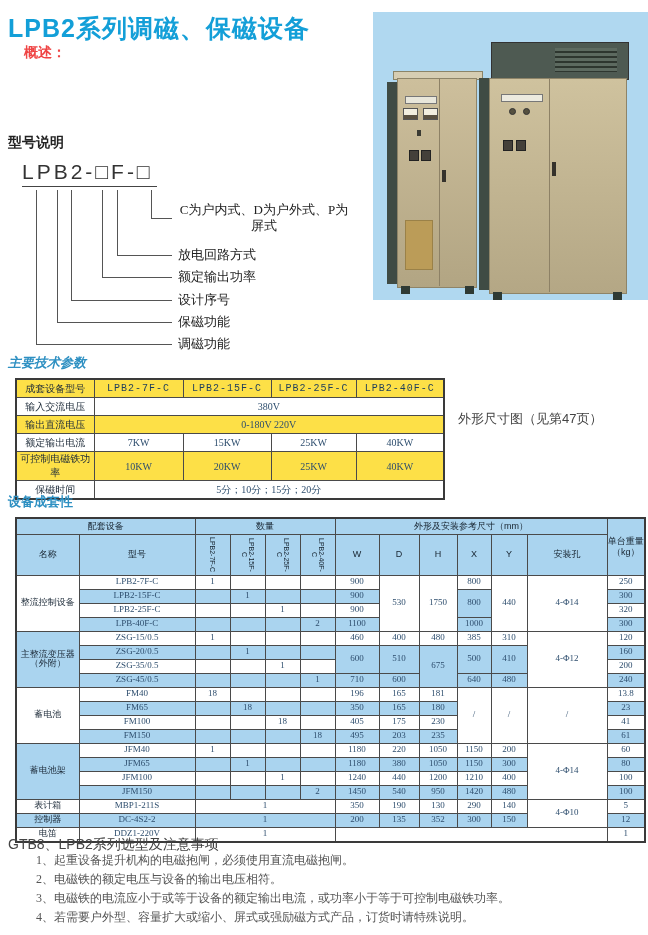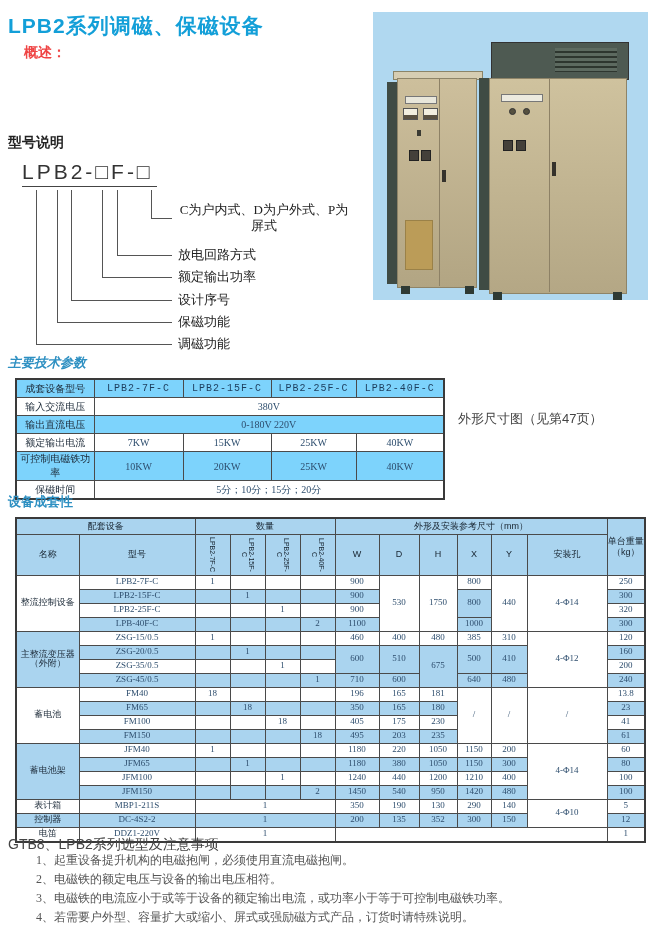--- a/index.html
+++ b/index.html
@@ -1,20 +1,20 @@
 <!DOCTYPE html>
 <html><head>
 <meta charset="utf-8">
 <style>
   html,body{margin:0;padding:0;background:#fff;}
   #page{position:relative;width:648px;height:935px;background:#fff;overflow:hidden;
         font-family:"Liberation Sans",sans-serif;color:#222;}
   .abs{position:absolute;}
   
-  .title{left:8px;top:12px;font-size:21px;font-weight:bold;color:#139fd8;letter-spacing:1px;}
+  .title{left:8px;top:12px;font-size:25px;font-weight:bold;color:#139fd8;letter-spacing:1px;}
   .ov-h{left:24px;top:44px;font-size:14px;font-weight:600;color:#ef4444;}
   .para{left:8px;top:62px;width:356px;font-family:"Liberation Serif",serif;font-size:14px;
         line-height:20px;color:#333;text-indent:2em;text-align:justify;}
   .mod-h{left:8px;top:134px;font-size:14px;font-weight:600;color:#222;}
   .sec-h{font-size:13px;font-weight:bold;color:#2e90c2;}
   .p-h{left:8px;top:354px;font-style:italic;}
   .e-h{left:8px;top:493px;}
   .n-h{left:8px;top:836px;font-size:14px;font-weight:500;color:#444;}
   .note47{left:458px;top:410px;font-size:13px;color:#444;font-family:"Liberation Sans",sans-serif;}
   
@@ -53,21 +53,21 @@
   .cr-seam{left:176px;top:66px;width:1px;height:214px;background:#8d8166;}
   .cr-handle{left:179px;top:150px;width:4px;height:14px;background:#35322c;}
   .cr-f1{left:120px;top:280px;}.cr-f2{left:240px;top:280px;}
   
   table{border-collapse:collapse;table-layout:fixed;}
   .t1{left:15px;top:378px;width:428px;border:2px solid #3a3a3a;
       font-family:"Liberation Serif",serif;font-size:10px;color:#2e4e6e;text-align:center;}
   .t1 td{border:1px solid #4a4a4a;height:17px;padding:0;}
   .t1 .lab{font-family:"Liberation Serif",serif;color:#1c2a38;}
   .t1 .mh{font-family:"Liberation Mono",monospace;color:#1c3c5c;letter-spacing:1px;font-size:10px;}
-  .t1 tr.b td{background:#7dd3fc;}
+  .t1 tr.b td{background:#fde047;}
   .t2{left:15px;top:517px;width:629px;border:2px solid #3a3a3a;
       font-family:"Liberation Serif",serif;font-size:9px;color:#2e4e6e;text-align:center;}
   .t2 td{border:1px solid #4a4a4a;height:13px;padding:0;line-height:1.05;overflow:hidden;}
   .t2 tr.b > td{background:#aad4ef;}
   .t2 td.w{background:#fff;}
   .t2 td.nb{background:#aad4ef;}
   .t2 tr.hb td{background:#aad4ef;color:#16232f;font-family:"Liberation Sans",sans-serif;}
   .t2 .rot{writing-mode:vertical-rl;text-orientation:sideways;font-size:7px;
       font-family:"Liberation Mono",monospace;padding:1px 0;}
   .t2 .cn{color:#1c2a38;}

